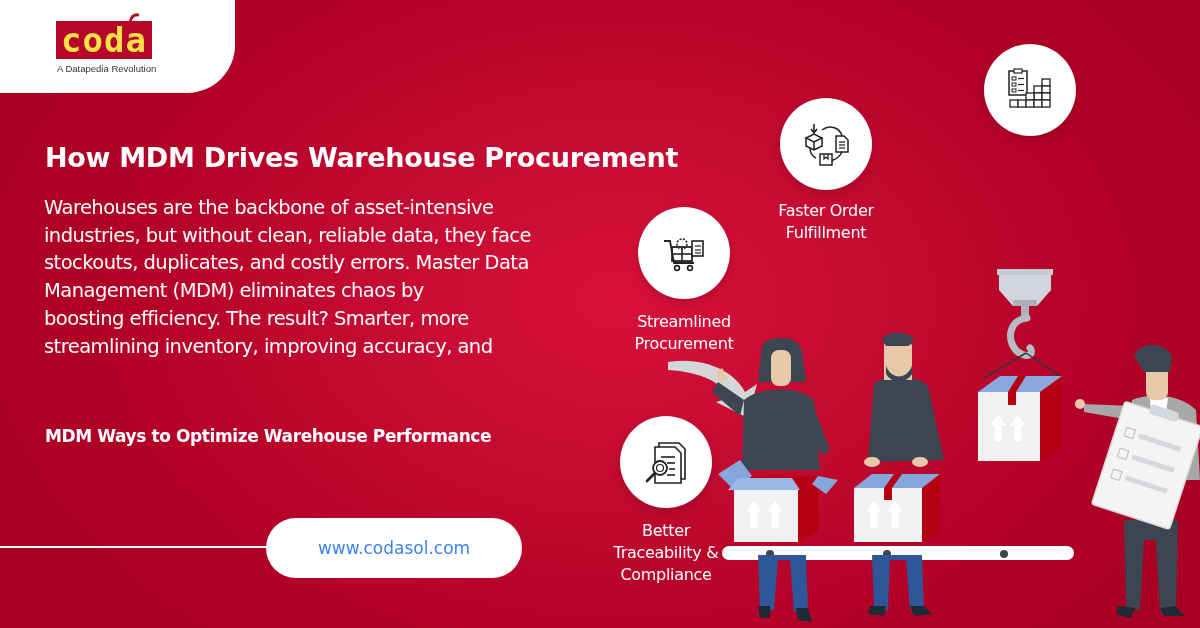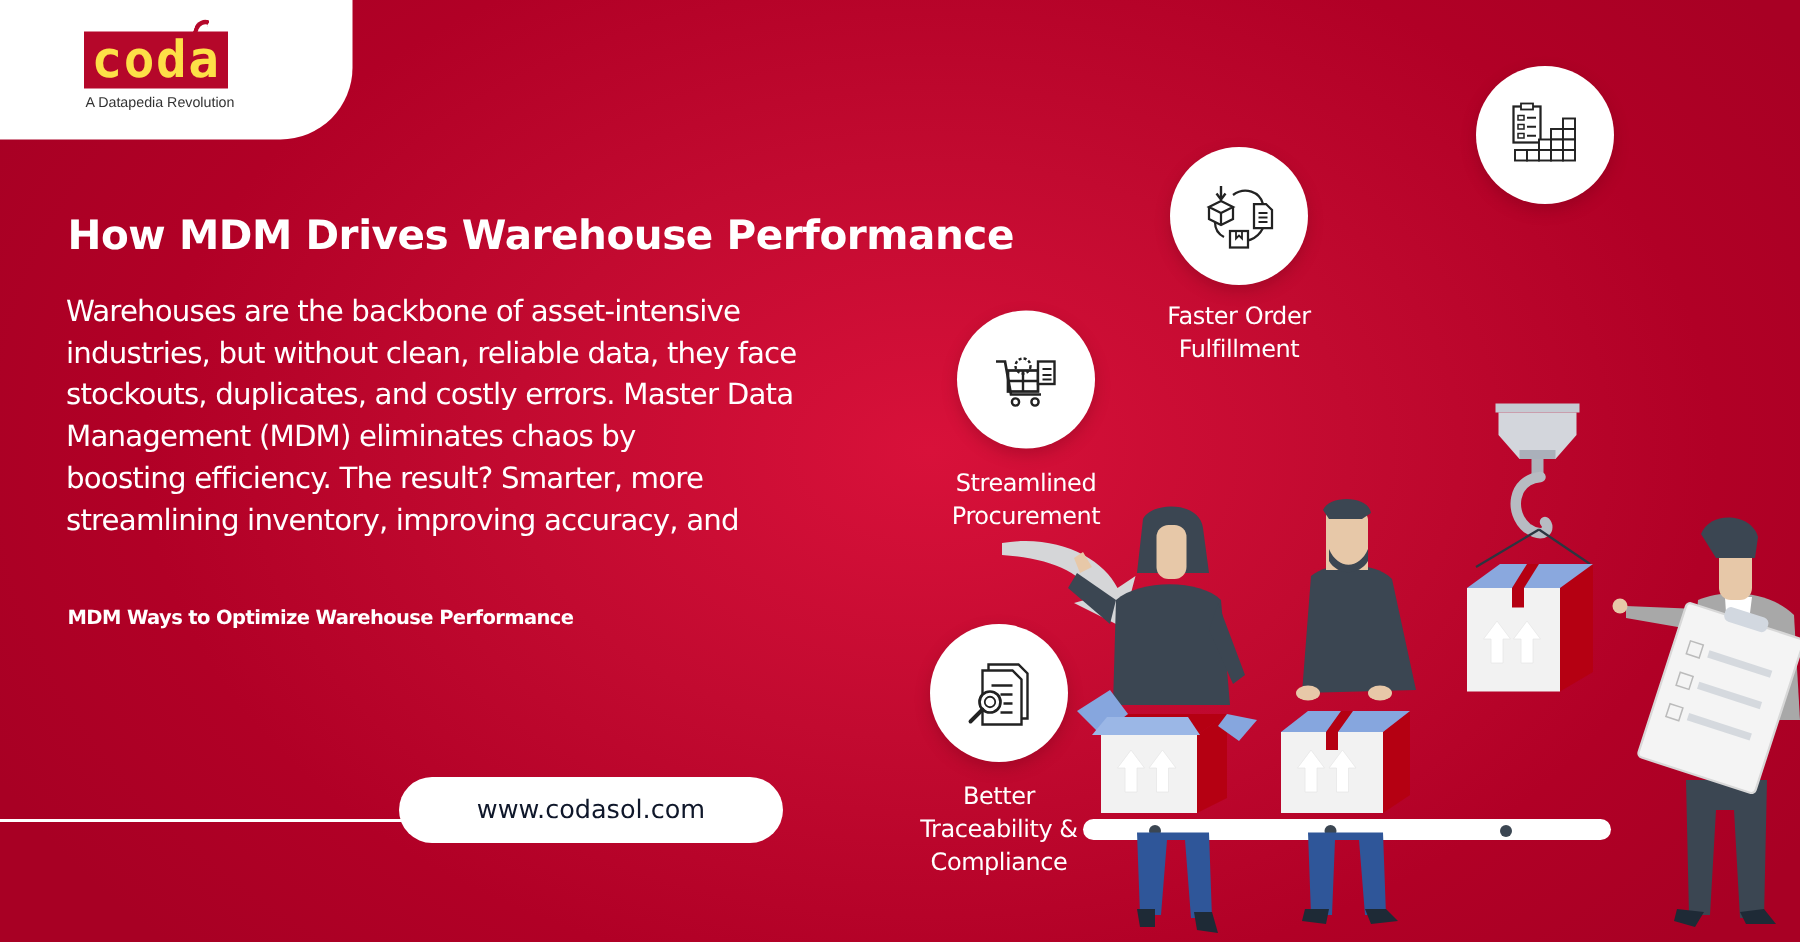--- a/index.html
+++ b/index.html
@@ -52,36 +52,36 @@
     }
     .intro {
       position: absolute; left: 44px; top: 194px;
       width: 520px;
       font-size: 19.5px; line-height: 27.7px;
       font-family: "DejaVu Sans", sans-serif;
       letter-spacing: -0.55px;
     }
     .intro span { display: block; white-space: nowrap; }
     .subheading {
-      position: absolute; left: 45px; top: 405px;
-      font-size: 13px; font-weight: bold;
+      position: absolute; left: 45px; top: 426px;
+      font-size: 17px; font-weight: bold;
       font-family: "DejaVu Sans", sans-serif;
       letter-spacing: -0.4px;
       white-space: nowrap;
     }
     .cta-line {
       position: absolute; left: 0; top: 546px;
       width: 270px; height: 2px; background: #ffffff;
     }
     .cta-pill {
       position: absolute; left: 266px; top: 518px;
-      width: 256px; height: 44px;
+      width: 256px; height: 60px;
       background: #ffffff;
       border-radius: 30px;
-      color: #0f172a;
+      color: #3b82f6;
       font-size: 17px;
       font-family: "DejaVu Sans", sans-serif;
       display: flex; align-items: center; justify-content: center;
       text-decoration: none;
     }
     .feature {
       position: absolute;
       text-align: center;
     }
     .feature .circle {
@@ -104,21 +104,21 @@
   </style>
 </head>
 <body>
 
 <div class="logo-panel">
   <div class="logo-tail"></div>
   <div class="logo-mark">coda</div>
   <div class="logo-tagline">A Datapedia Revolution</div>
 </div>
 
-<h1 class="main-title">How MDM Drives Warehouse Performance</h1>
+<h1 class="main-title">How MDM Drives Warehouse Procurement</h1>
 
 <p class="intro">
   <span>Warehouses are the backbone of asset-intensive</span>
   <span>industries, but without clean, reliable data, they face</span>
   <span>stockouts, duplicates, and costly errors. Master Data</span>
   <span>Management (MDM) eliminates chaos by</span>
   <span>boosting efficiency. The result? Smarter, more</span>
   <span>streamlining inventory, improving accuracy, and</span>
 </p>
 

